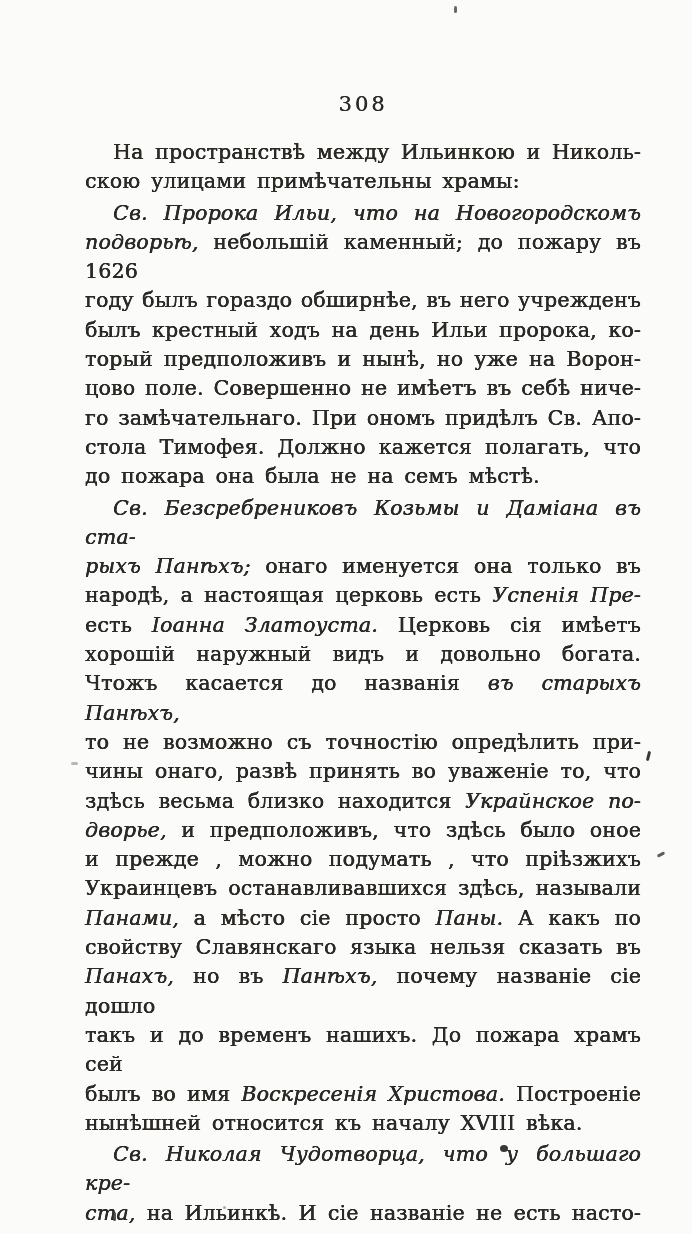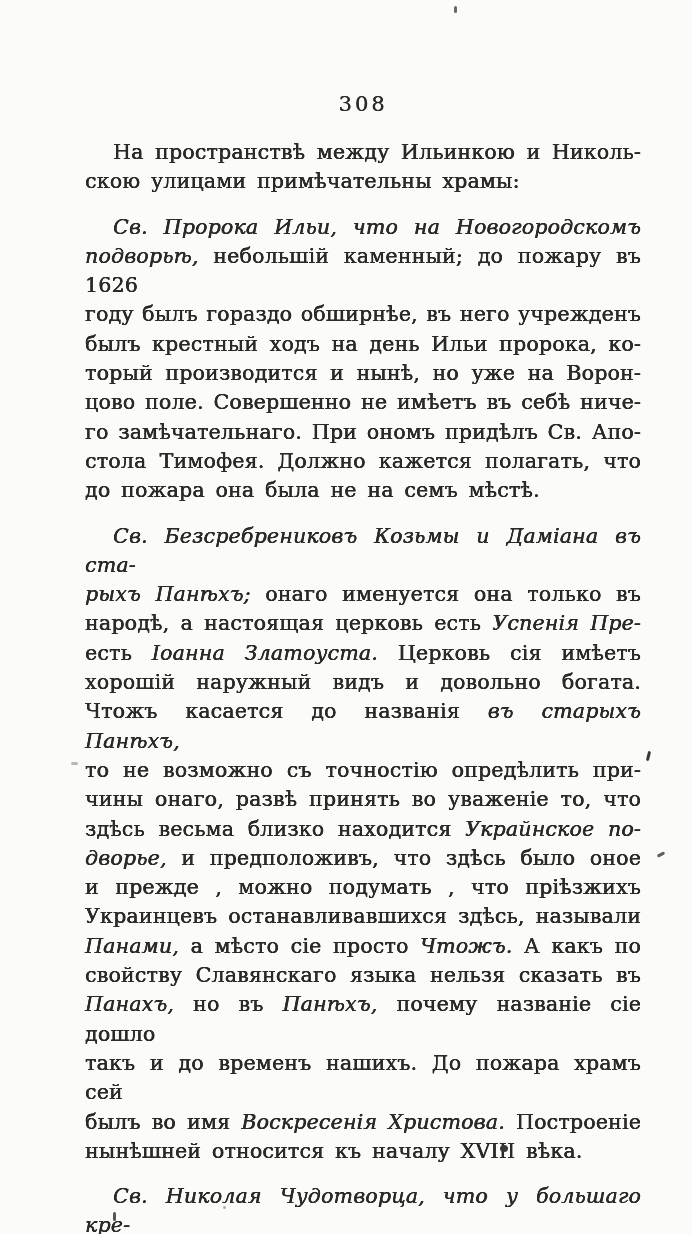--- a/index.html
+++ b/index.html
@@ -42,21 +42,21 @@
     letter-spacing: 0.2px;
     text-shadow: 0.35px 0 0 currentColor, 0 0.25px 0 currentColor;
   }
   .line.para-end {
     text-align: left;
     text-align-last: left;
     word-spacing: 4px;
   }
   .line.indent {
     text-indent: 28px;
-    margin-top: 16px;
+    margin-top: 2px;
   }
   .line.indent:first-child {
     margin-top: 0;
   }
   .italic { font-style: italic; }
   .roman  { font-style: normal; }
 
   
   .speck {
     position: absolute;
@@ -76,38 +76,38 @@
 <div class="page">
   <div class="page-number">308</div>
 
   <div class="text-block">
       <div class="line indent"><span class="roman">На пространствѣ между Ильинкою и Николь-</span></div>
       <div class="line para-end"><span class="roman">скою улицами примѣчательны храмы:</span></div>
       <div class="line indent"><span class="italic">Св. Пророка Ильи, что на Новогородскомъ</span></div>
       <div class="line"><span class="italic">подворьѣ,</span><span class="roman"> небольшій каменный; до пожару въ 1626</span></div>
       <div class="line"><span class="roman">году былъ гораздо обширнѣе, въ него учрежденъ</span></div>
       <div class="line"><span class="roman">былъ крестный ходъ на день Ильи пророка, ко-</span></div>
-      <div class="line"><span class="roman">торый производится и нынѣ, но уже на Ворон-</span></div>
+      <div class="line"><span class="roman">торый предположивъ и нынѣ, но уже на Ворон-</span></div>
       <div class="line"><span class="roman">цово поле. Совершенно не имѣетъ въ себѣ ниче-</span></div>
       <div class="line"><span class="roman">го замѣчательнаго. При ономъ придѣлъ Св. Апо-</span></div>
       <div class="line"><span class="roman">стола Тимофея. Должно кажется полагать, что</span></div>
       <div class="line para-end"><span class="roman">до пожара она была не на семъ мѣстѣ.</span></div>
       <div class="line indent"><span class="italic">Св. Безсребрениковъ Козьмы и Даміана въ ста-</span></div>
       <div class="line"><span class="italic">рыхъ Панѣхъ;</span><span class="roman"> онаго именуется она только въ</span></div>
       <div class="line"><span class="roman">народѣ, а настоящая церковь есть </span><span class="italic">Успенія Пре-</span></div>
       <div class="line"><span class="roman">есть </span><span class="italic">Іоанна Златоуста.</span><span class="roman"> Церковь сія имѣетъ</span></div>
       <div class="line"><span class="roman">хорошій наружный видъ и довольно богата.</span></div>
       <div class="line"><span class="roman">Чтожъ касается до названія </span><span class="italic">въ старыхъ Панѣхъ,</span></div>
       <div class="line"><span class="roman">то не возможно съ точностію опредѣлить при-</span></div>
       <div class="line"><span class="roman">чины онаго, развѣ принять во уваженіе то, что</span></div>
       <div class="line"><span class="roman">здѣсь весьма близко находится </span><span class="italic">Украйнское по-</span></div>
       <div class="line"><span class="italic">дворье,</span><span class="roman"> и предположивъ, что здѣсь было оное</span></div>
       <div class="line"><span class="roman">и прежде , можно подумать , что пріѣзжихъ</span></div>
       <div class="line"><span class="roman">Украинцевъ останавливавшихся здѣсь, называли</span></div>
-      <div class="line"><span class="italic">Панами,</span><span class="roman"> а мѣсто сіе просто </span><span class="italic">Чтожъ.</span><span class="roman"> А какъ по</span></div>
+      <div class="line"><span class="italic">Панами,</span><span class="roman"> а мѣсто сіе просто </span><span class="italic">Паны.</span><span class="roman"> А какъ по</span></div>
       <div class="line"><span class="roman">свойству Славянскаго языка нельзя сказать въ</span></div>
       <div class="line"><span class="italic">Панахъ,</span><span class="roman"> но въ </span><span class="italic">Панѣхъ,</span><span class="roman"> почему названіе сіе дошло</span></div>
       <div class="line"><span class="roman">такъ и до временъ нашихъ. До пожара храмъ сей</span></div>
       <div class="line"><span class="roman">былъ во имя </span><span class="italic">Воскресенія Христова.</span><span class="roman"> Построеніе</span></div>
       <div class="line para-end"><span class="roman">нынѣшней относится къ началу XVIII вѣка.</span></div>
       <div class="line indent"><span class="italic">Св. Николая Чудотворца, что у большаго кре-</span></div>
       <div class="line"><span class="italic">ста,</span><span class="roman"> на Ильинкѣ. И сіе названіе не есть насто-</span></div>
     </div>
 
   <div class="speck speck-top"></div>

